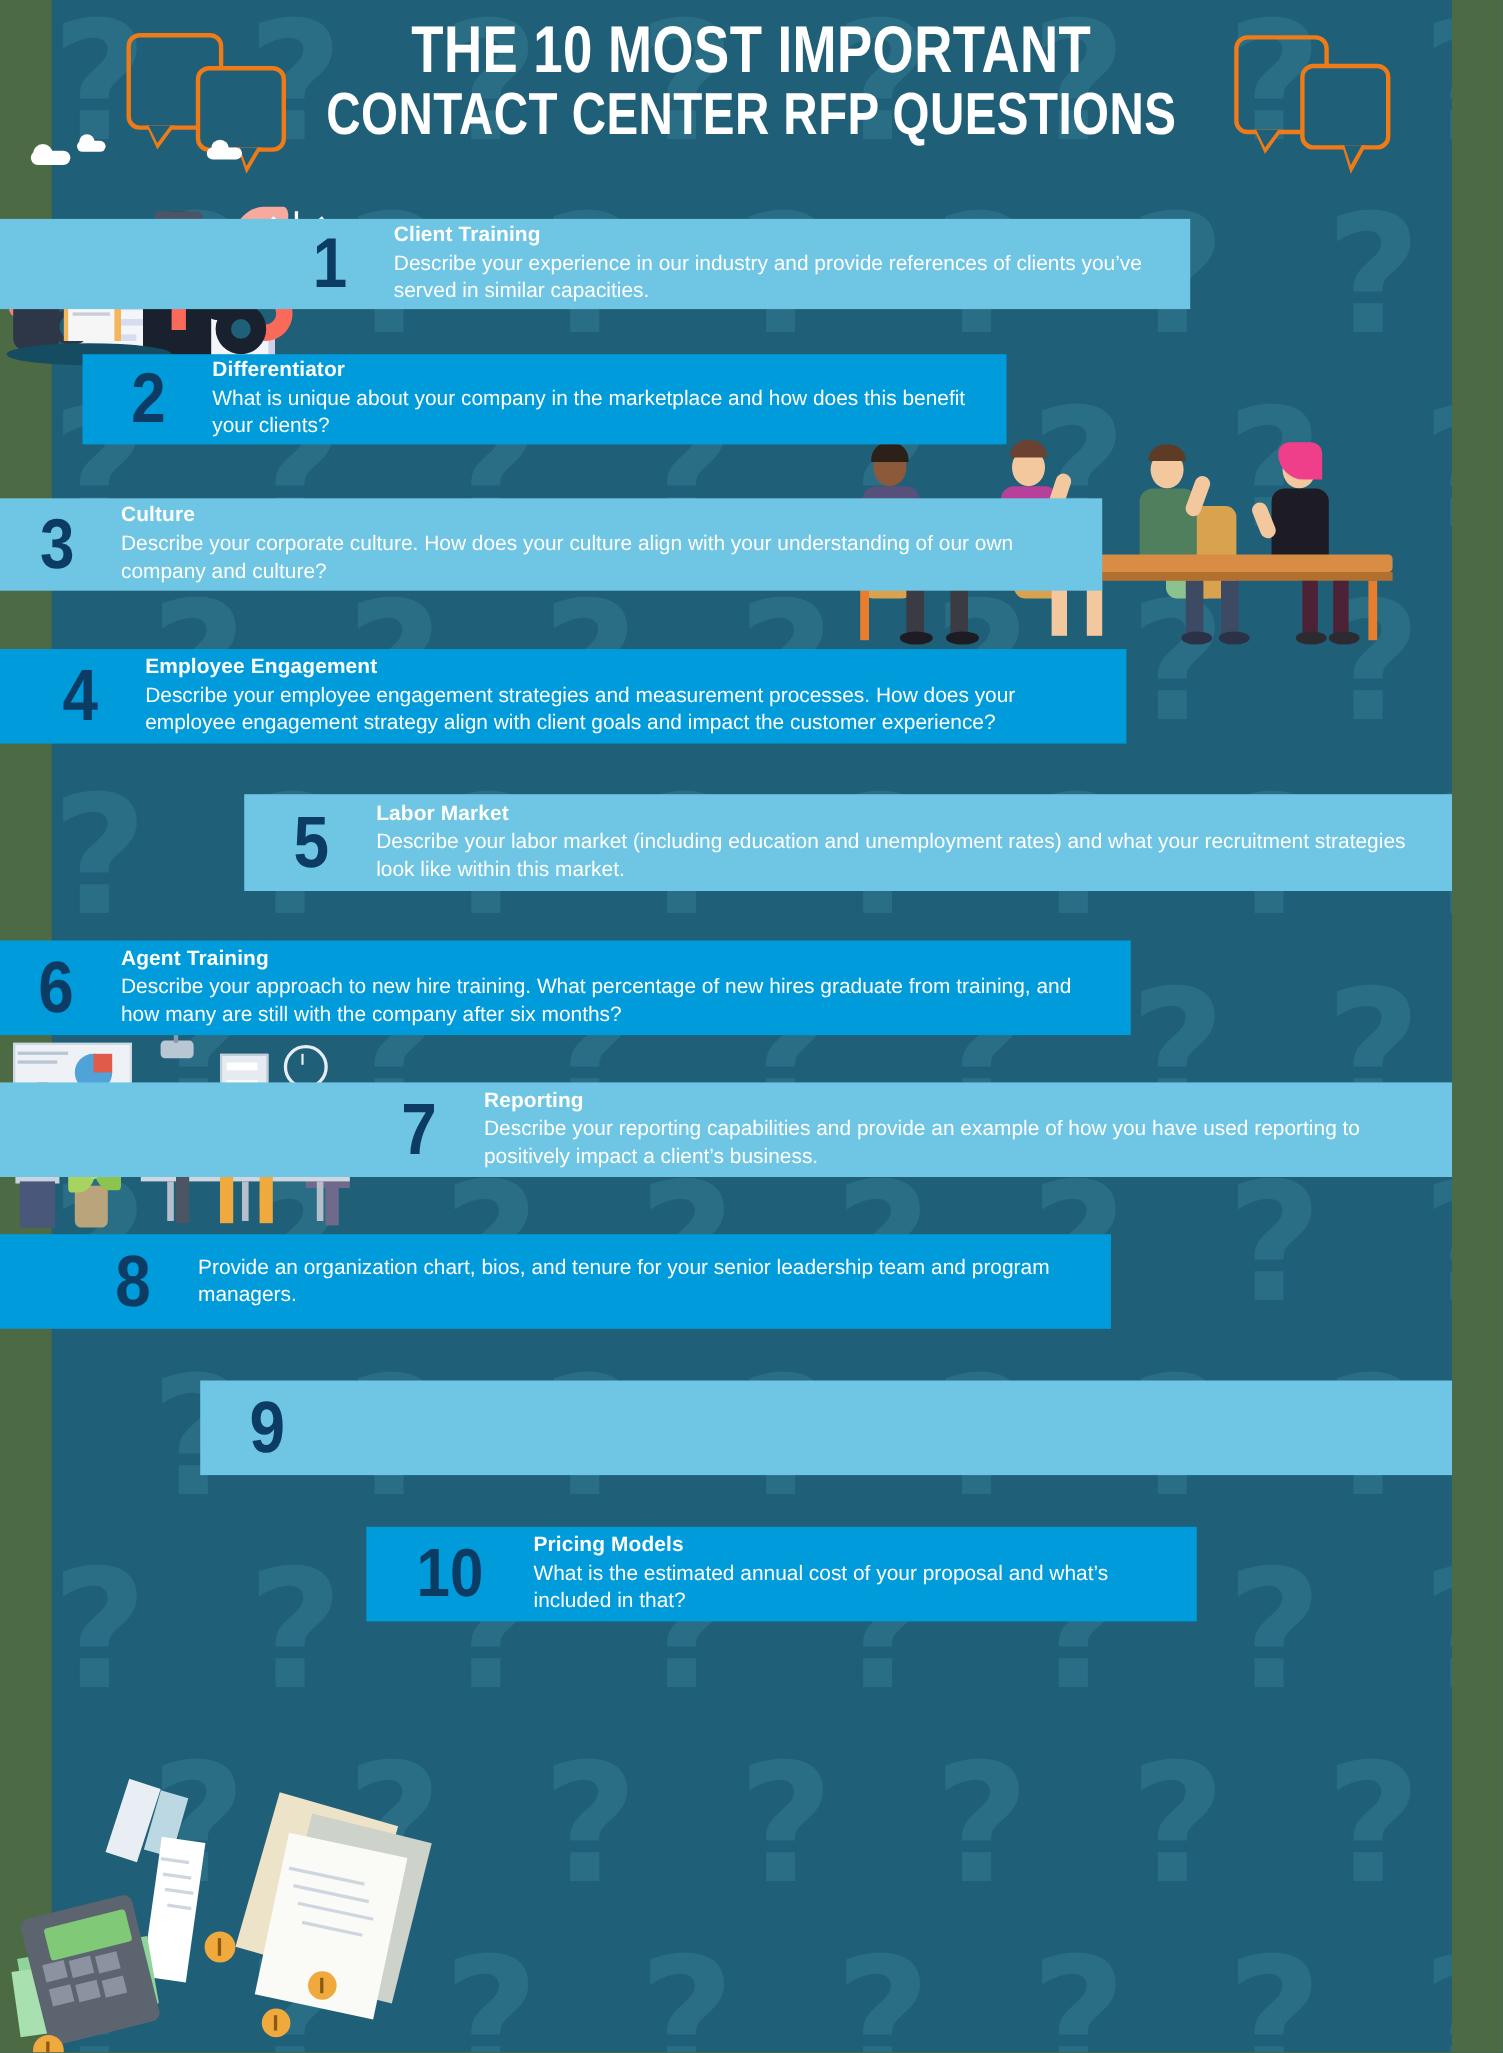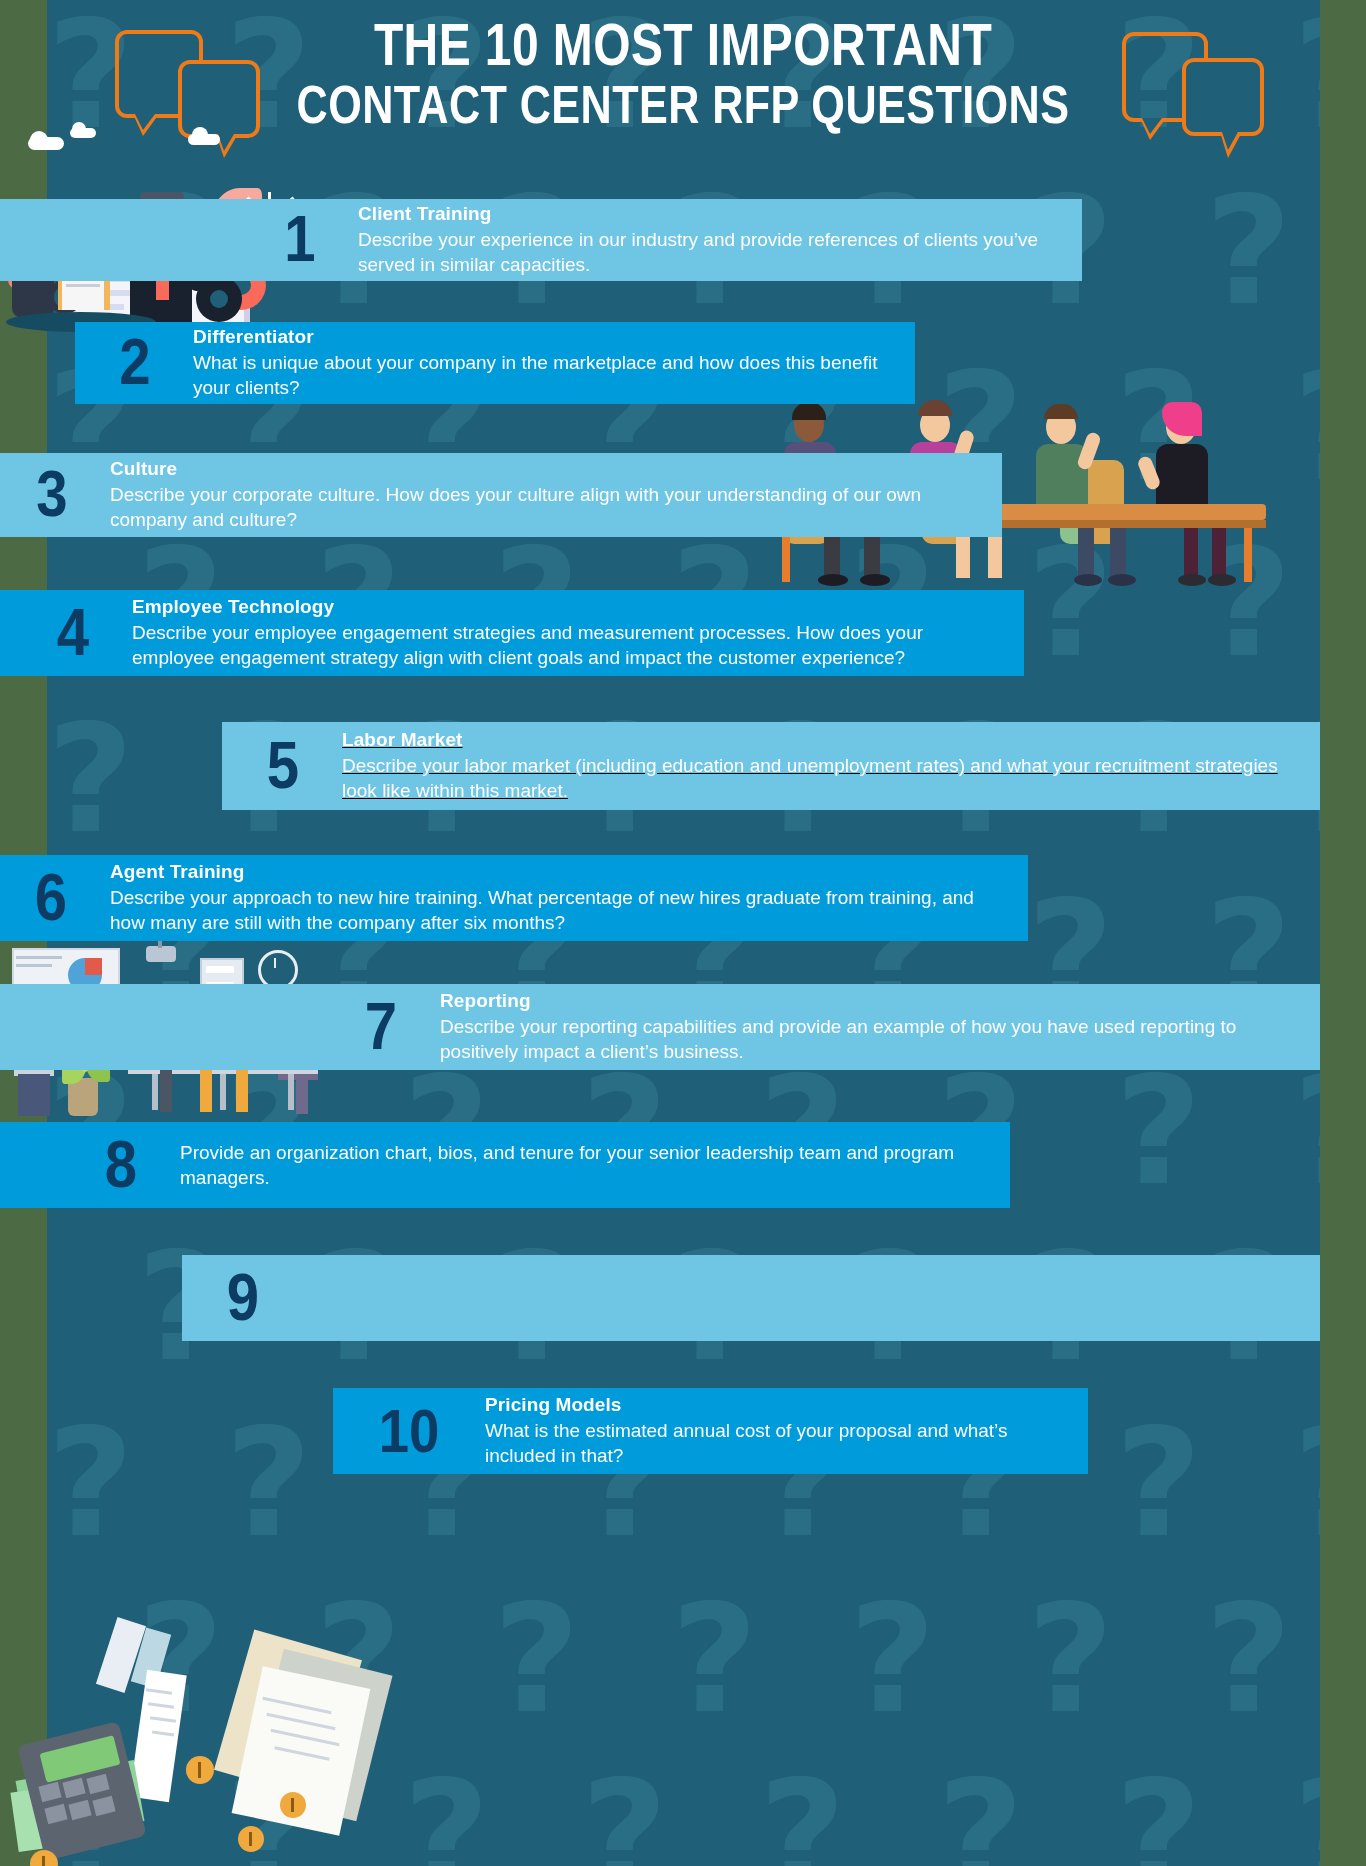--- a/index.html
+++ b/index.html
@@ -412,28 +412,28 @@
     <div class="num" style="font-size:64px;width:60px;">3</div>
     <div class="txt" style="padding-left:28px;">
       <h3>Culture</h3>
       <p>Describe your corporate culture. How does your culture align with your understanding of our own company and culture?</p>
     </div>
   </div>
 
   <div class="row bright" style="left:0;top:590px;width:1024px;height:86px;padding:0 24px 0 42px;">
     <div class="num" style="font-size:66px;width:62px;">4</div>
     <div class="txt" style="padding-left:28px;">
-      <h3>Employee Technology</h3>
+      <h3>Employee Engagement</h3>
       <p>Describe your employee engagement strategies and measurement processes. How does your employee engagement strategy align with client goals and impact the customer experience?</p>
     </div>
   </div>
 
   <div class="row light" style="left:222px;top:722px;width:1098px;height:88px;padding:0 24px 0 30px;">
     <div class="num" style="font-size:66px;width:62px;">5</div>
-    <div class="txt" style="padding-left:28px;text-decoration:underline;">
+    <div class="txt" style="padding-left:28px;">
       <h3>Labor Market</h3>
       <p>Describe your labor market (including education and unemployment rates) and what your recruitment strategies look like within this market.</p>
     </div>
   </div>
 
   <div class="row bright" style="left:0;top:855px;width:1028px;height:86px;padding:0 24px 0 20px;">
     <div class="num" style="font-size:66px;width:62px;">6</div>
     <div class="txt" style="padding-left:28px;">
       <h3>Agent Training</h3>
       <p>Describe your approach to new hire training. What percentage of new hires graduate from training, and how many are still with the company after six months?</p>

